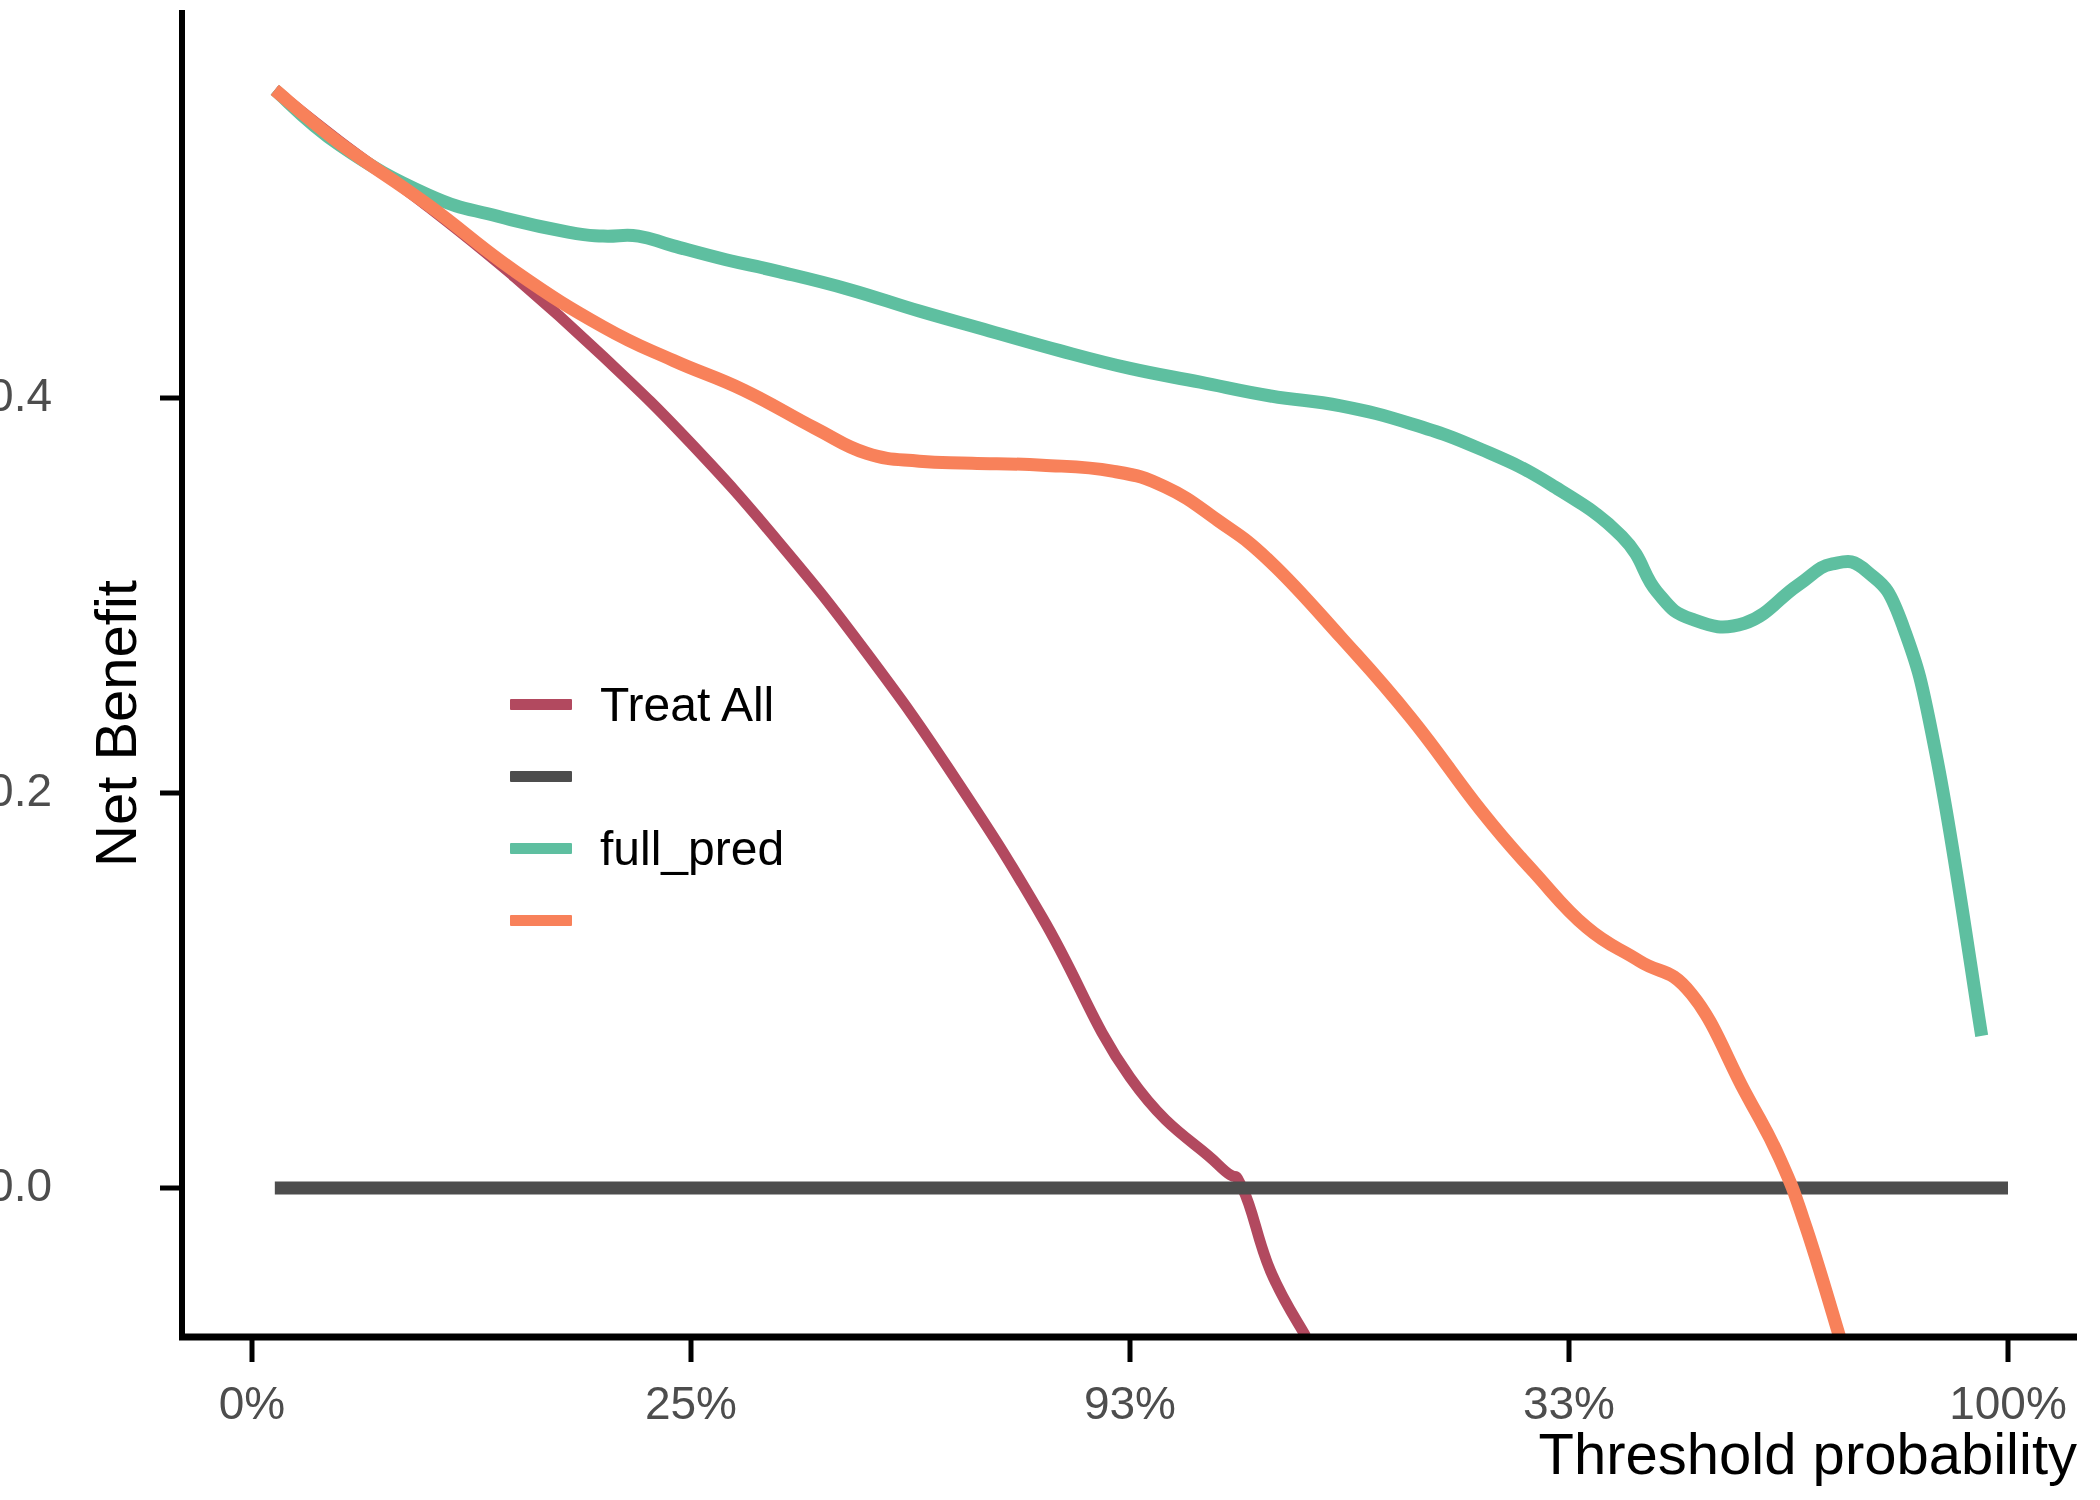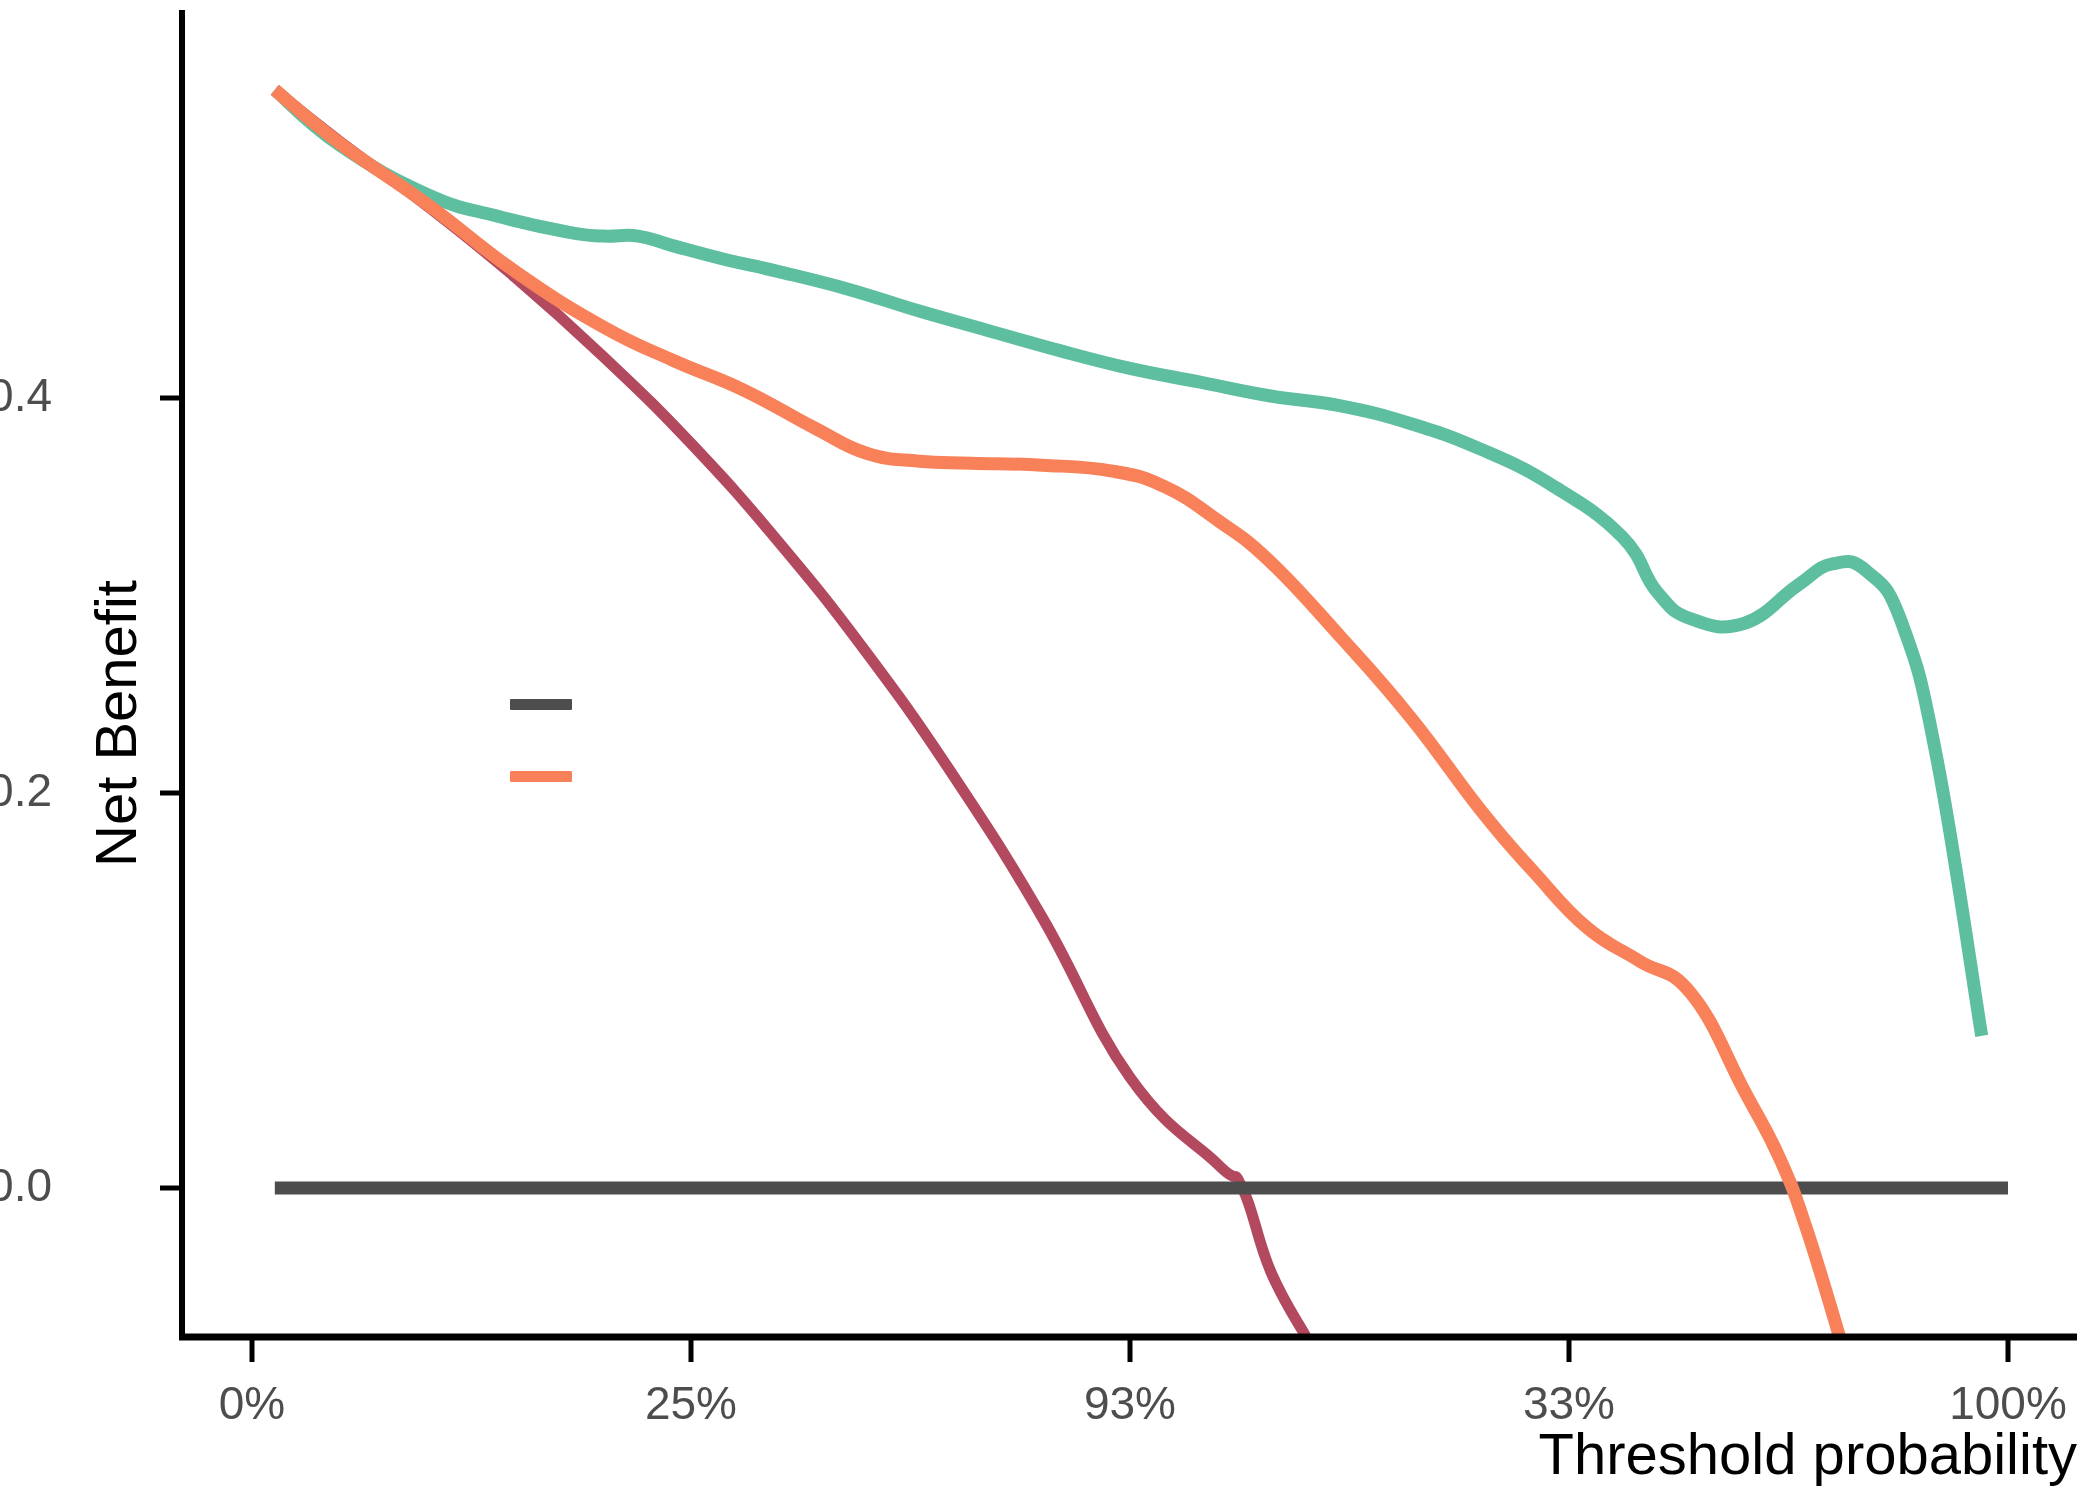--- a/index.html
+++ b/index.html
@@ -85,20 +85,28 @@
   <div class="xtick" style="left:571px;  top:1380px">25%</div>
   <div class="xtick" style="left:1010px; top:1380px">93%</div>
   <div class="xtick" style="left:1449px; top:1380px">33%</div>
   <div class="xtick" style="left:1888px; top:1380px">100%</div>
 
   <div class="ylab">Net Benefit</div>
   <div class="xlab">Threshold probability</div>
 
   <div id="legend">
     <div class="legrow">
+      <span class="legkey" style="background: rgb(178, 73, 95);"></span>
+      <span class="legtxt">Treat All</span>
+    </div>
+    <div class="legrow">
       <span class="legkey" style="background: rgb(77, 77, 77);"></span>
+    </div>
+    <div class="legrow">
+      <span class="legkey" style="background: rgb(94, 191, 160);"></span>
+      <span class="legtxt">full_pred</span>
     </div>
     <div class="legrow">
       <span class="legkey" style="background: rgb(248, 129, 90);"></span>
     </div>
   </div>
 
 </div>
 
 </body></html>

